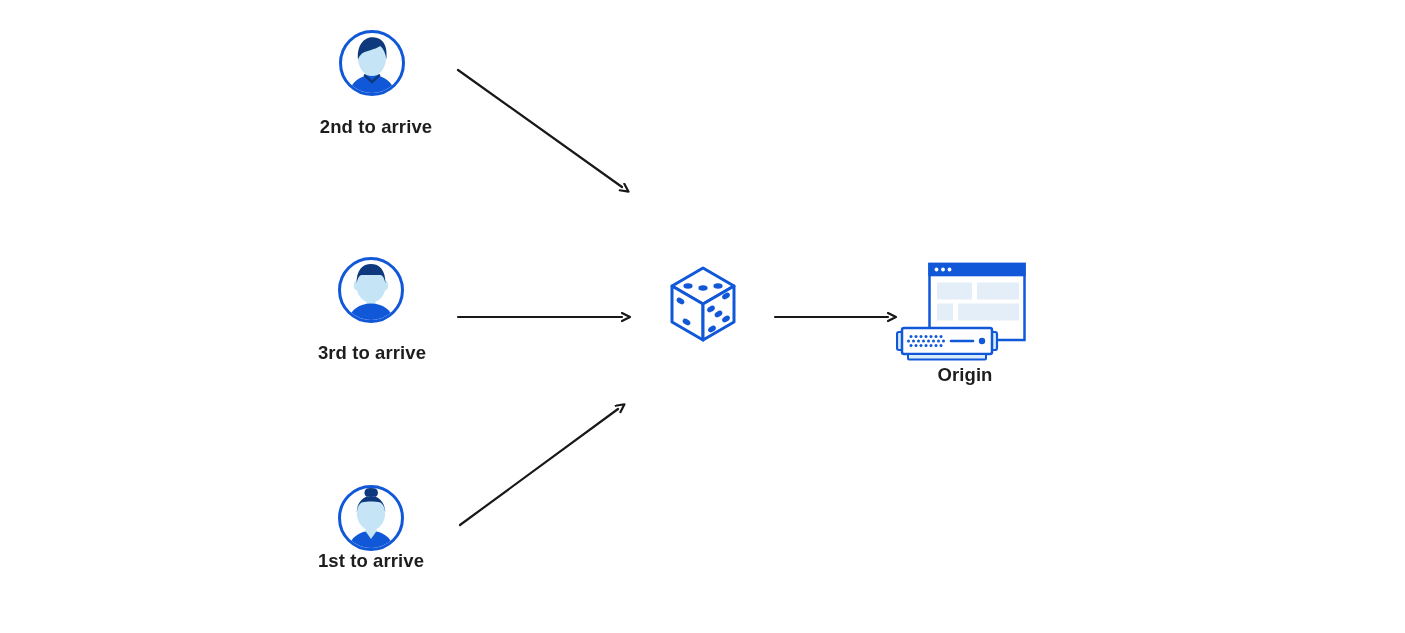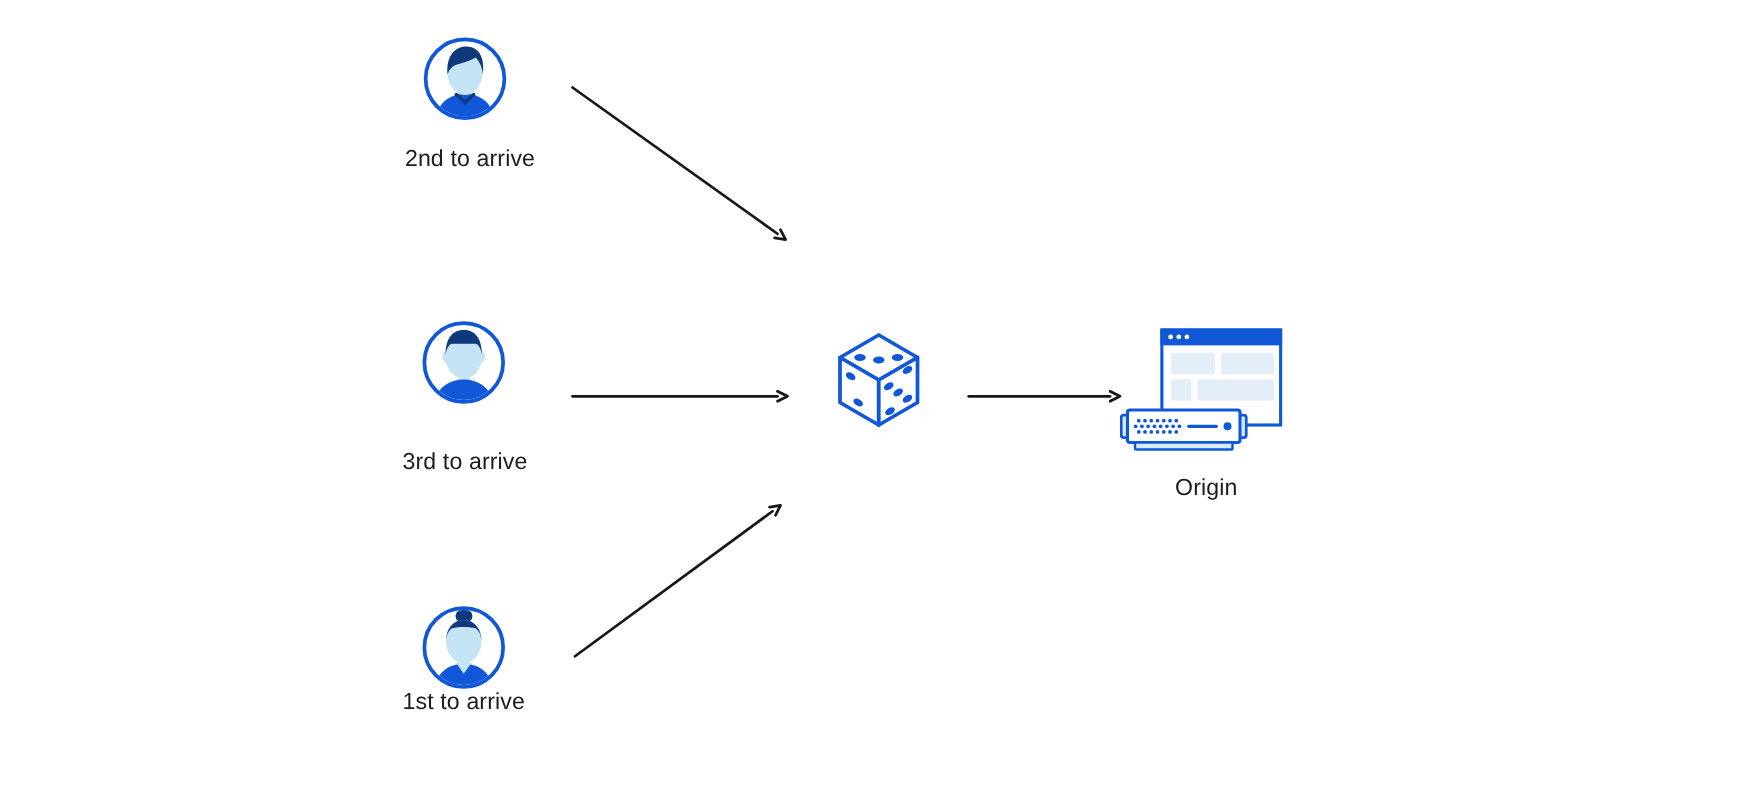--- a/index.html
+++ b/index.html
@@ -11,20 +11,21 @@
     --arrow-color:#17181a;
     --text-color:#1d1d1f;
   }
   html,body{margin:0;padding:0;background:#fff;}
   .stage{
     position:relative;
     width:1405px;height:593px;
     background:#fff;
     overflow:hidden;
     font-family:"Liberation Sans", sans-serif;
+    font-weight:bold;
   }
   .abs{position:absolute;}
   .node-label{
     position:absolute;
     width:160px;
     text-align:center;
     font-size:18.5px;
     line-height:1.2;
     color:var(--text-color);
     letter-spacing:0.1px;
@@ -92,21 +93,21 @@
       <g clip-path="url(#clipA2)">
         <rect class="face-fill" x="29.5" y="36" width="9" height="16"></rect>
         <path class="shirt" d="M34,47.5 C21,47.5 11.5,55.5 10,68 L58,68 C56.5,55.5 47,47.5 34,47.5 Z"></path>
         <ellipse class="face-fill" cx="20" cy="29.5" rx="3.2" ry="4.8"></ellipse>
         <ellipse class="face-fill" cx="48" cy="29.5" rx="3.2" ry="4.8"></ellipse>
         <path class="face-fill" d="M34,11.5 C25.2,11.5 19.2,18.8 19.2,28.6 C19.2,38.8 25.8,46.8 34,46.8 C42.2,46.8 48.8,38.8 48.8,28.6 C48.8,18.8 42.8,11.5 34,11.5 Z"></path>
         <path class="hair" d="M19.5,27.5 C19.5,13.5 25.8,8 34,8 C42.2,8 48.5,13.5 48.5,27.5 C47.2,21.5 45.4,19.3 43.4,19 L24.6,19 C22.6,19.3 20.8,21.5 19.5,27.5 Z"></path>
       </g>
     </svg>
   </div>
-  <div class="node-label" style="left:292px;top:358px;">3rd to arrive</div>
+  <div class="node-label" style="left:292px;top:342px;">3rd to arrive</div>
 
   <div class="abs" style="left:337px;top:484px;">
     <svg width="68" height="68" viewBox="0 0 68 68">
       <clipPath id="clipA3">
           <circle cx="34" cy="34" r="30"></circle>
         </clipPath>
       <circle class="ring" cx="34" cy="34" r="31.5"></circle>
       <g clip-path="url(#clipA3)">
         <rect class="face-fill" x="29.5" y="36" width="9" height="14"></rect>
         <path class="shirt" d="M34,47 C21.5,47 11.8,54.5 10.3,68 L57.7,68 C56.2,54.5 46.5,47 34,47 Z"></path>
@@ -181,15 +182,15 @@
             <circle class="srv-dot" cx="30" cy="84.5" r="1.5"></circle>
             <circle class="srv-dot" cx="35" cy="84.5" r="1.5"></circle>
             <circle class="srv-dot" cx="40" cy="84.5" r="1.5"></circle>
             <circle class="srv-dot" cx="45" cy="84.5" r="1.5"></circle>
         </g>
         <line class="srv-line" x1="55" y1="80" x2="77" y2="80"></line>
         <circle class="srv-dot" cx="86" cy="80" r="3.2"></circle>
       </g>
     </svg>
   </div>
-  <div class="node-label" style="left:885px;top:379px;">Origin</div>
+  <div class="node-label" style="left:885px;top:364px;">Origin</div>
 
 </div>
 
 </body></html>

